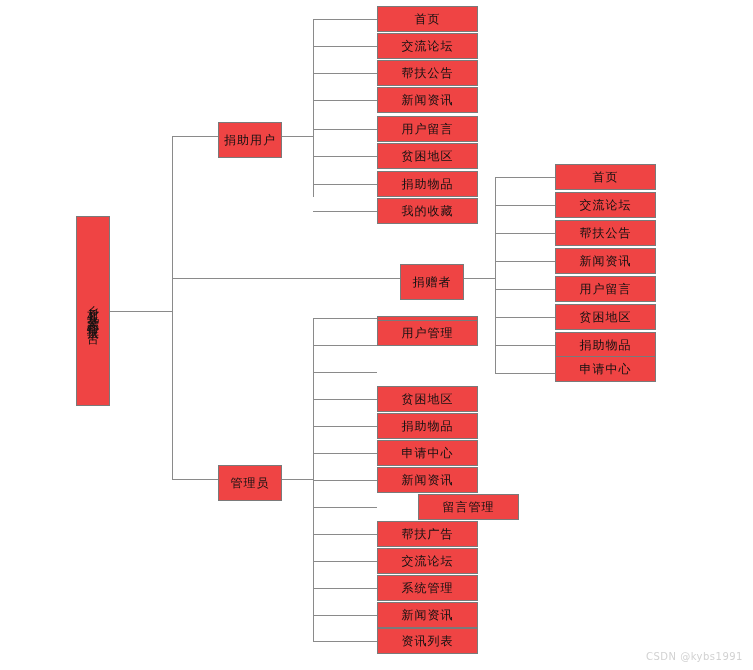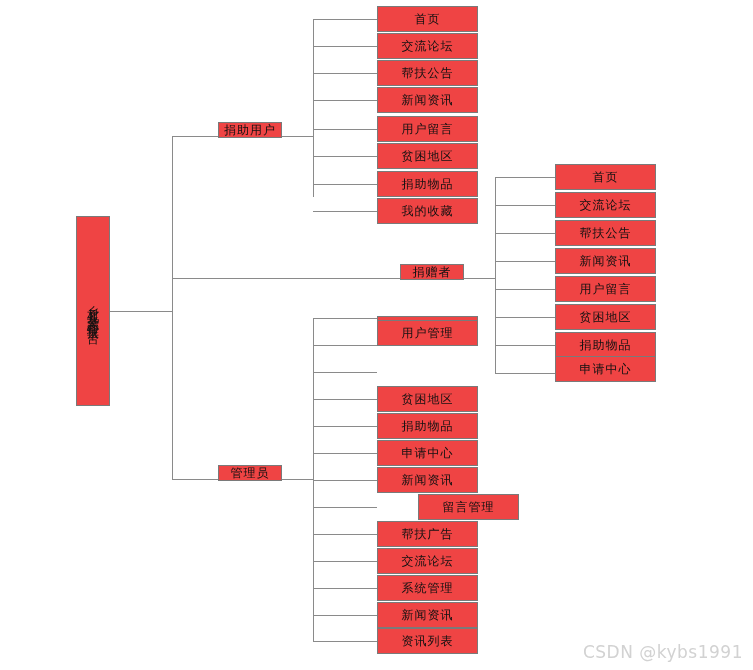--- a/index.html
+++ b/index.html
@@ -31,21 +31,21 @@
     justify-content: center;
     letter-spacing: 1px;
     z-index: 3;
   }
   .node.leaf {
     width: 101px;
     height: 26px;
   }
   .node.branch {
     width: 64px;
-    height: 16px;
+    height: 36px;
   }
   .node.root {
     width: 34px;
     height: 190px;
     writing-mode: vertical-rl;
     text-orientation: upright;
     letter-spacing: 3px;
     padding: 6px 0;
   }
   
@@ -54,21 +54,21 @@
     background: #8a8a8a;
     z-index: 1;
   }
   .ln.h { height: 1px; }
   .ln.v { width: 1px; }
 
   #watermark {
     position: absolute;
     right: 10px;
     bottom: 8px;
-    font-size: 17px;
+    font-size: 10px;
     color: #d2d2d2;
     letter-spacing: 0.5px;
     font-family: "DejaVu Sans", "Liberation Sans", sans-serif;
     z-index: 5;
     white-space: nowrap;
   }
 </style>
 </head>
 <body>
 

